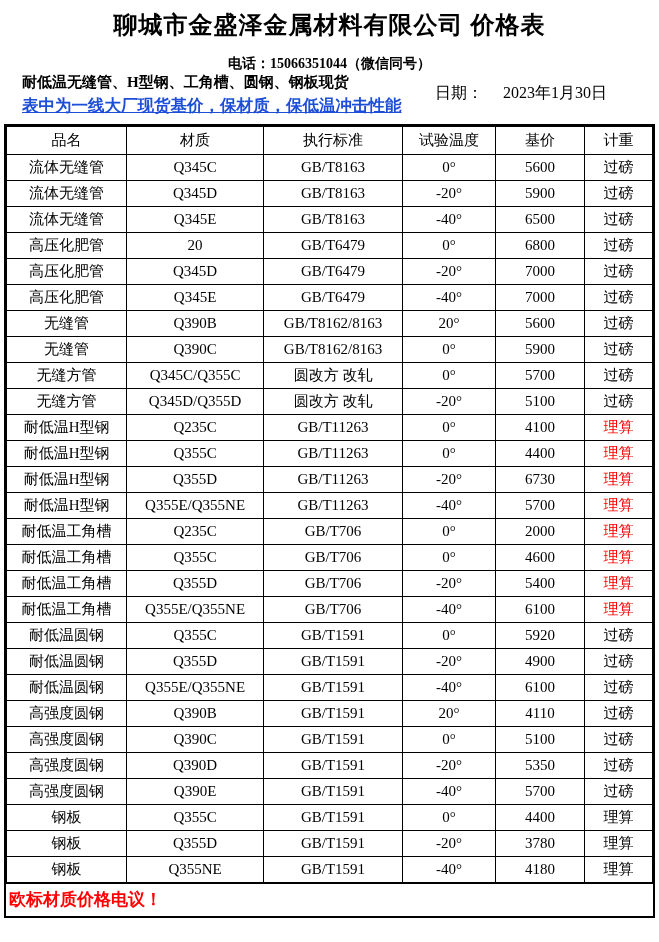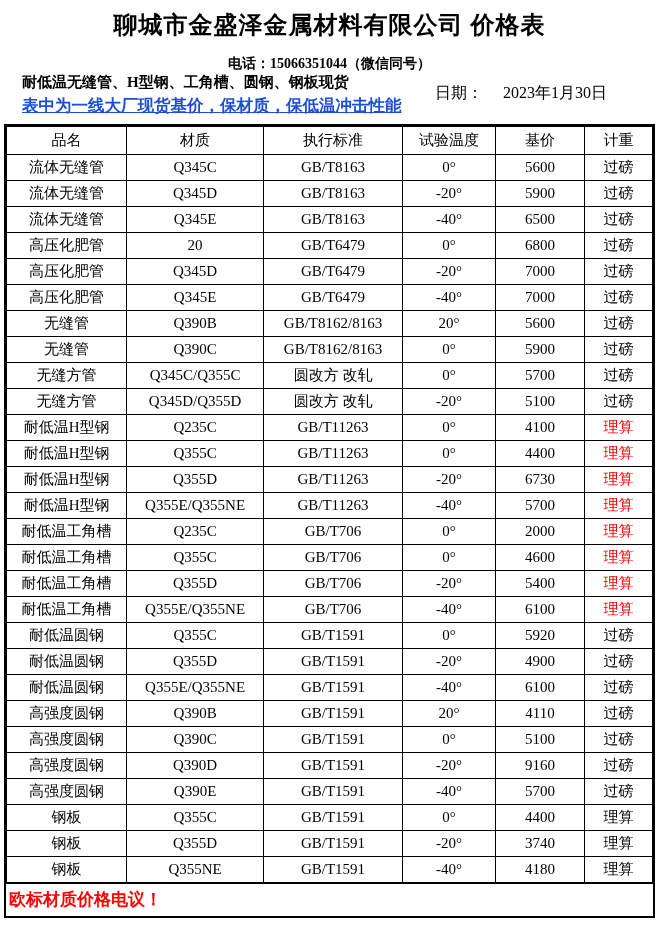--- a/index.html
+++ b/index.html
@@ -318,21 +318,21 @@
             <td>GB/T1591</td>
             <td>0°</td>
             <td>5100</td>
             <td>过磅</td>
           </tr>
           <tr>
             <td>高强度圆钢</td>
             <td>Q390D</td>
             <td>GB/T1591</td>
             <td>-20°</td>
-            <td>9160</td>
+            <td>5350</td>
             <td>过磅</td>
           </tr>
           <tr>
             <td>高强度圆钢</td>
             <td>Q390E</td>
             <td>GB/T1591</td>
             <td>-40°</td>
             <td>5700</td>
             <td>过磅</td>
           </tr>
@@ -342,21 +342,21 @@
             <td>GB/T1591</td>
             <td>0°</td>
             <td>4400</td>
             <td>理算</td>
           </tr>
           <tr>
             <td>钢板</td>
             <td>Q355D</td>
             <td>GB/T1591</td>
             <td>-20°</td>
-            <td>3740</td>
+            <td>3780</td>
             <td>理算</td>
           </tr>
           <tr>
             <td>钢板</td>
             <td>Q355NE</td>
             <td>GB/T1591</td>
             <td>-40°</td>
             <td>4180</td>
             <td>理算</td>
           </tr>

